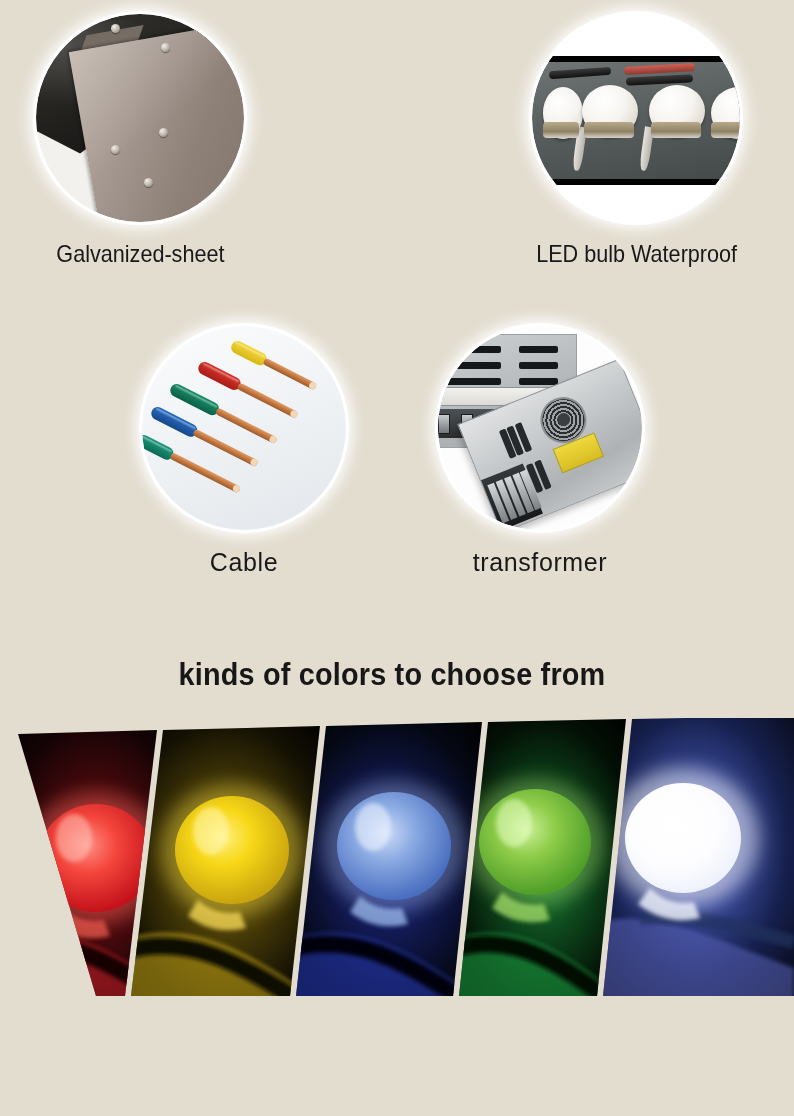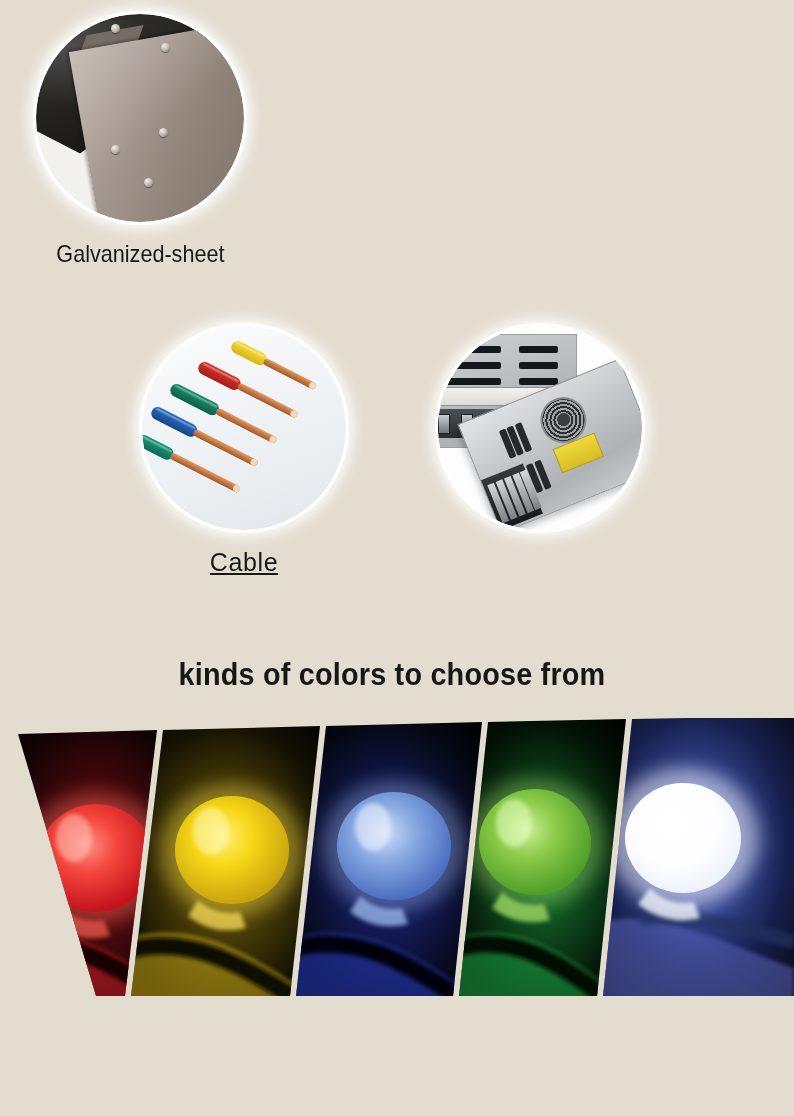--- a/index.html
+++ b/index.html
@@ -51,21 +51,21 @@
 
   .feature-label {
     margin-top: 18px;
     font-family: "Liberation Sans", sans-serif;
     font-size: 24px;
     color: #181818;
     white-space: nowrap;
     font-weight: 400;
   }
   .row-1 .feature-label { transform: scaleX(0.90); letter-spacing: 0px; }
-  .row-2 .feature-label { font-size: 25px; letter-spacing: 0.6px; text-decoration: underline; }
+  .row-2 .feature-label { font-size: 25px; letter-spacing: 0.6px; }
 
   
   .ph-galv { position:absolute; inset:0; background:#f3f1ed; }
   .ph-galv .rubber {
     position: absolute; left: -26%; top: -14%;
     width: 118%; height: 104%;
     background: linear-gradient(155deg, #3b3a36 0%, #2a2926 38%, #171614 70%, #262522 100%);
     clip-path: polygon(0% 6%, 74% 0%, 96% 30%, 40% 78%, 6% 58%);
     filter: blur(0.3px);
   }
@@ -273,20 +273,44 @@
             <div class="rivet r2"></div>
             <div class="rivet r3"></div>
             <div class="rivet r4"></div>
           </div>
         </div>
       </div>
       <div class="feature-label">Galvanized-sheet</div>
     </div>
 
 
+    <div class="feature">
+      <div class="circle-wrap">
+        <div class="circle-inner">
+          <div class="ph-led">
+            <div class="frame">
+              <div class="wirebar blk" style="left:8%;  top:6%;  width:30%; transform:rotate(-4deg);"></div>
+              <div class="wirebar red" style="left:44%; top:3%;  width:34%; transform:rotate(-3deg);"></div>
+              <div class="wirebar blk" style="left:45%; top:12%; width:32%; transform:rotate(-3deg);"></div>
+              <div class="stem" style="left:22%; top:56%; transform:rotate(8deg);"></div>
+              <div class="stem" style="left:54%; top:56%; transform:rotate(8deg);"></div>
+              <div class="bulb" style="left:5%;  top:22%; width:40px;"></div>
+              <div class="base" style="left:5%;  top:52%; width:36px;"></div>
+              <div class="bulb" style="left:24%; top:20%;"></div>
+              <div class="base" style="left:25%; top:52%;"></div>
+              <div class="bulb" style="left:56%; top:20%;"></div>
+              <div class="base" style="left:57%; top:52%;"></div>
+              <div class="bulb" style="left:86%; top:22%;"></div>
+              <div class="base" style="left:86%; top:52%;"></div>
+            </div>
+          </div>
+        </div>
+      </div>
+      <div class="feature-label">LED bulb Waterproof</div>
+    </div>
 
   </div>
 
   <div class="features-row row-2">
 
     <div class="feature">
       <div class="circle-wrap">
         <div class="circle-inner">
           <div class="ph-cable">
             <div class="wire" style="left:44%; top:6%;  width:46%; transform:rotate(27deg);">
@@ -349,20 +373,21 @@
                 <div class="pin" style="left:8%;"></div>
                 <div class="pin" style="left:28%;"></div>
                 <div class="pin" style="left:48%;"></div>
                 <div class="pin" style="left:68%;"></div>
                 <div class="pin" style="left:86%;"></div>
               </div>
             </div>
           </div>
         </div>
       </div>
+      <div class="feature-label">transformer</div>
     </div>
 
   </div>
 
   <div class="section-heading">kinds of colors to choose from</div>
 
   <div class="color-strip">
     <svg viewBox="0 0 794 290" xmlns="http://www.w3.org/2000/svg">
       <defs>
         <radialGradient id="g-red" cx="42%" cy="38%" r="62%">

